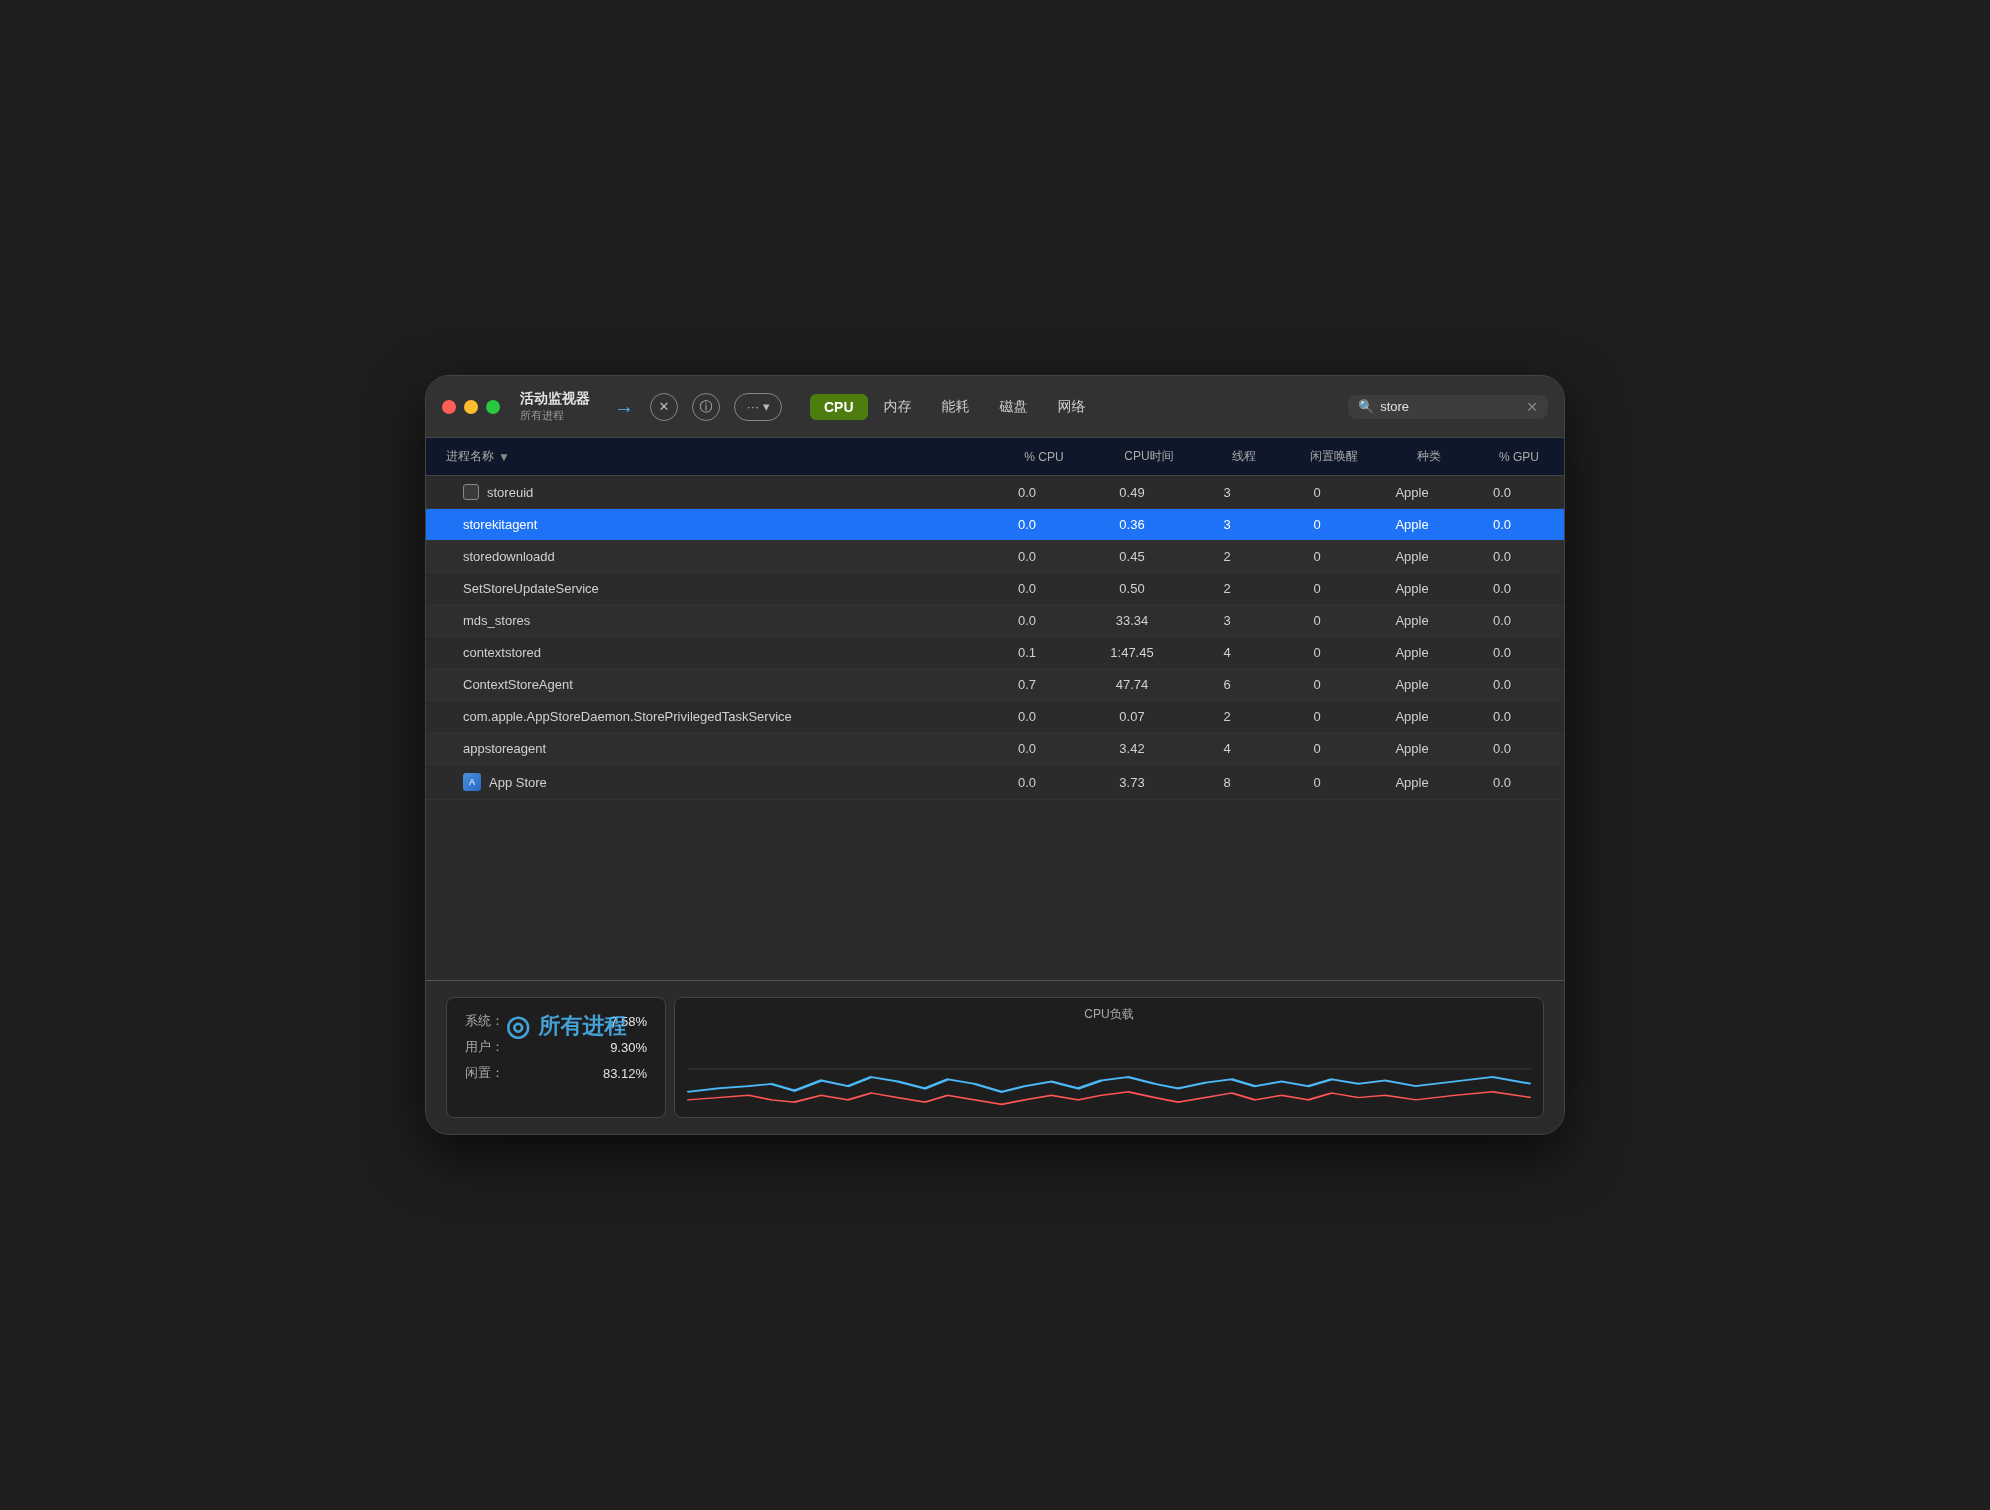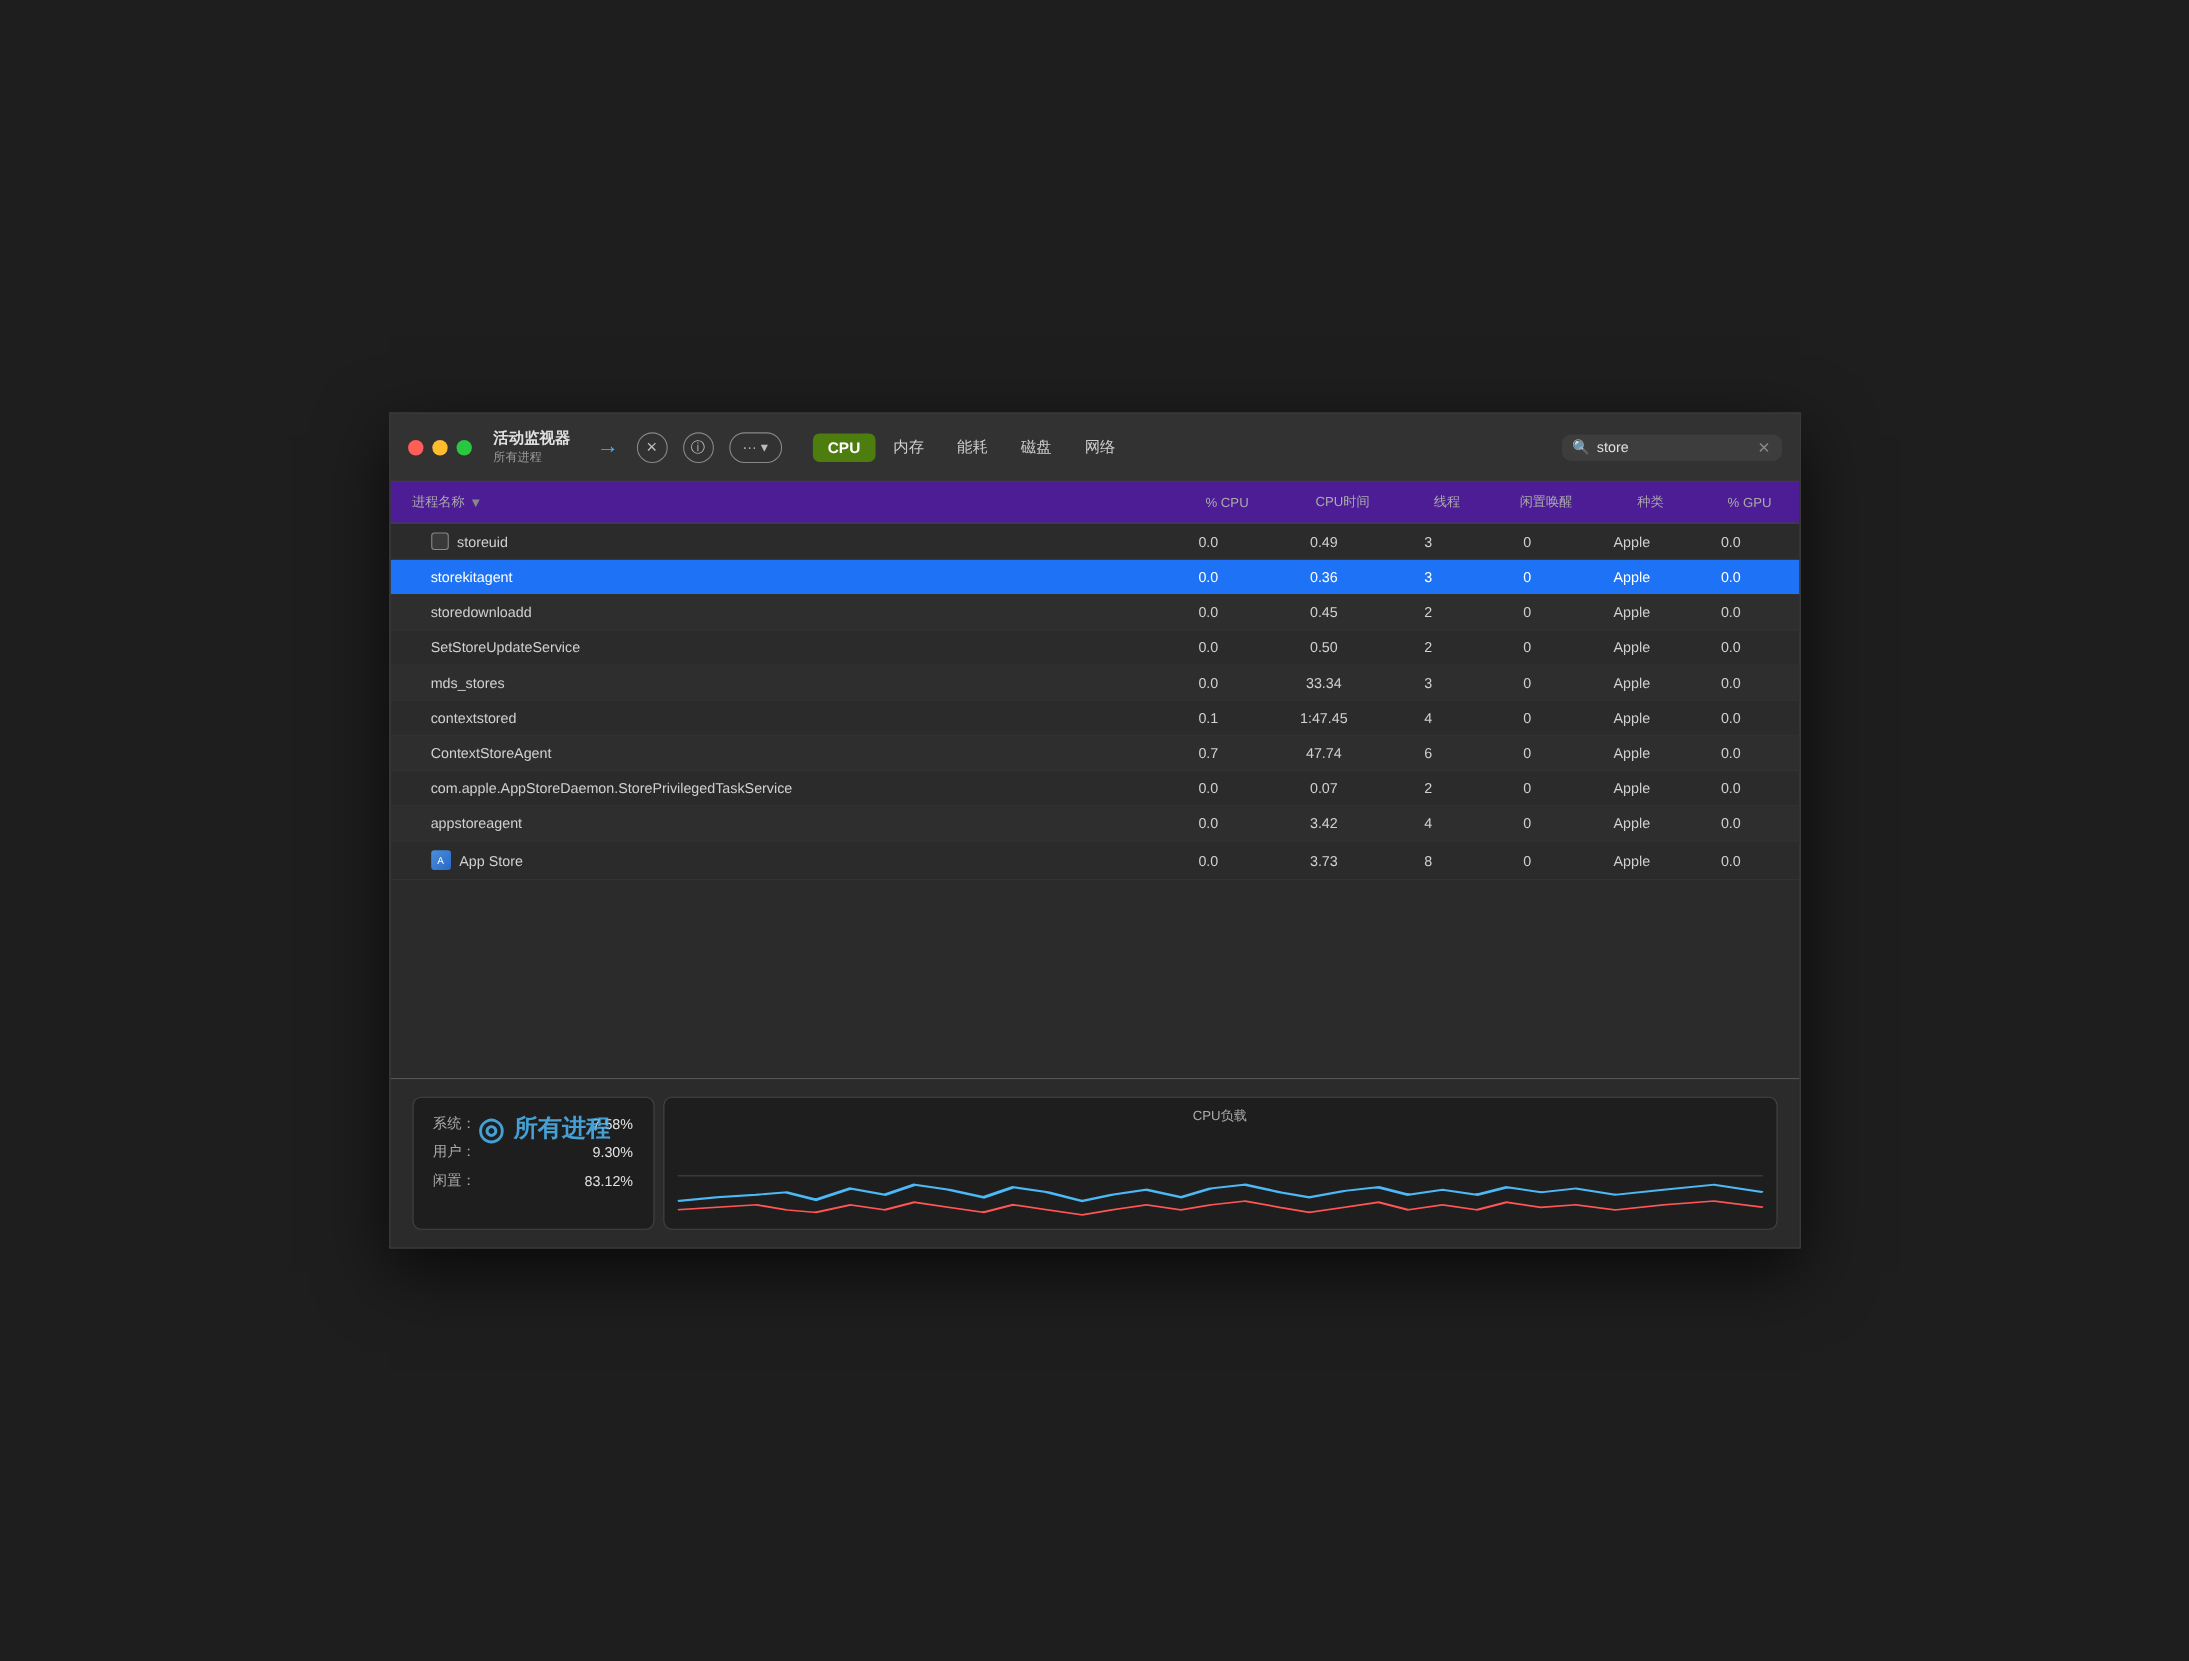--- a/index.html
+++ b/index.html
@@ -5,23 +5,23 @@
     * { margin: 0; padding: 0; box-sizing: border-box; }
     body {
       background: #1e1e1e;
       display: flex;
       justify-content: center;
       align-items: center;
       min-height: 100vh;
       font-family: -apple-system, "PingFang SC", "Helvetica Neue", sans-serif;
     }
     .window {
-      width: 1283px;
+      width: 1140px;
       background: #2b2b2b;
-      border-radius: 0;
+      border-radius: 24px;
       overflow: hidden;
       box-shadow: 0 20px 60px rgba(0,0,0,0.7);
       border: 1px solid #444;
     }
     .titlebar {
       background: #323232;
       height: 62px;
       display: flex;
       align-items: center;
       padding: 0 16px;
@@ -126,21 +126,21 @@
     }
     .search-box input::placeholder { color: #888; }
     .search-clear {
       color: #888;
       cursor: pointer;
       font-size: 14px;
     }
     .table-header {
       display: grid;
       grid-template-columns: 1fr 100px 110px 80px 100px 90px 90px;
-      background: #4c1d95;
+      background: #0f172a;
       border-bottom: 1px solid #444;
       padding: 6px 0;
     }
     .th {
       font-size: 12px;
       color: #aaa;
       text-align: center;
       padding: 4px 8px;
       display: flex;
       align-items: center;

